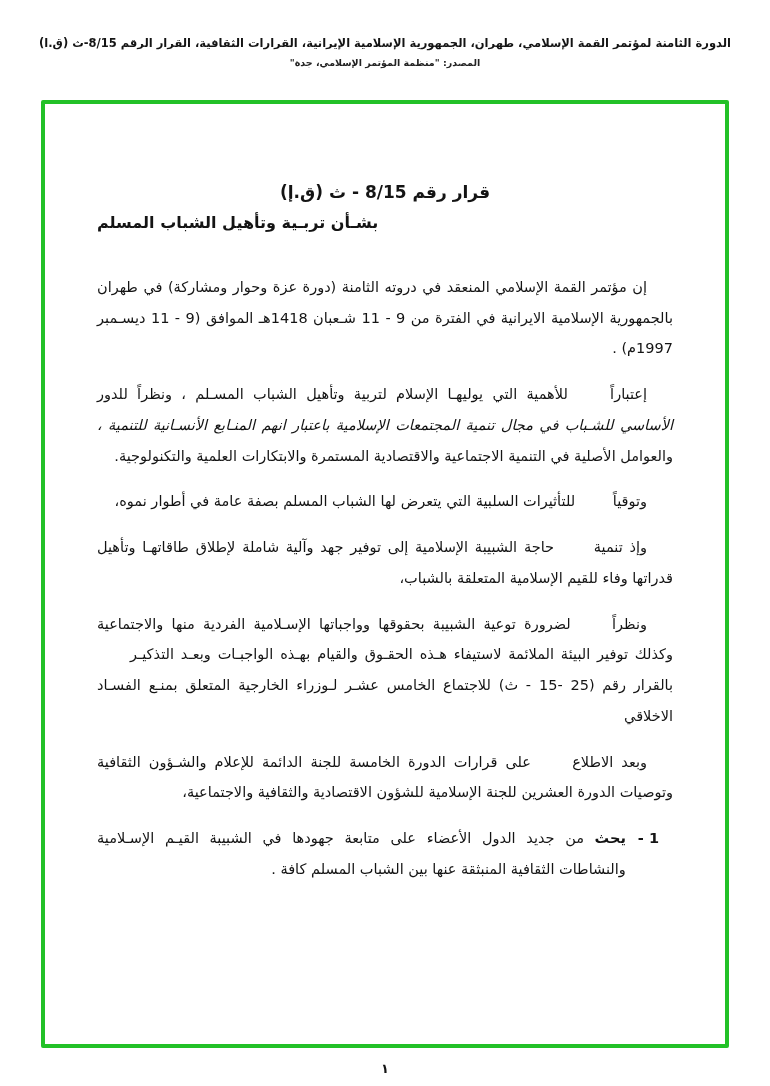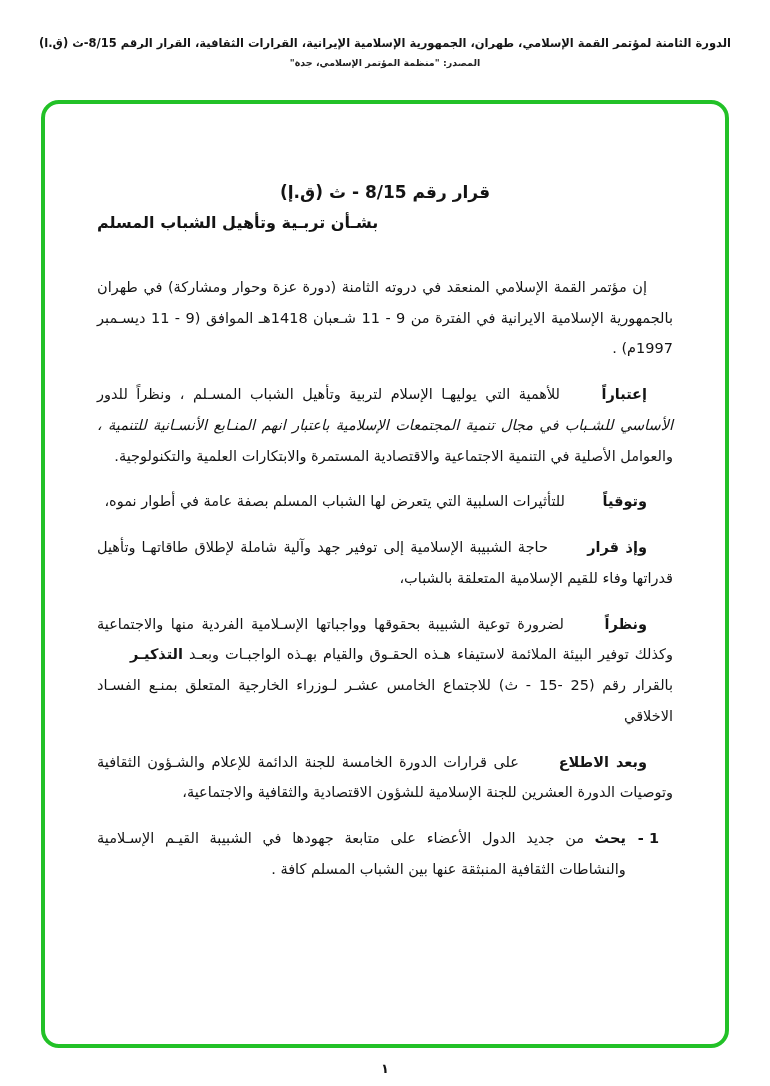--- a/index.html
+++ b/index.html
@@ -37,21 +37,21 @@
     margin-top: 5px;
     color: #222;
   }
   .green-box {
     position: absolute;
     top: 100px;
     left: 41px;
     width: 688px;
     height: 948px;
     border: 4px solid var(--green, #22c127);
-    border-radius: 18px;
+    border-radius: 2px;
     padding: 78px 52px 0 52px;
     background: #ffffff;
   }
   .doc-title {
     text-align: center;
     font-weight: bold;
     font-size: 17px;
     letter-spacing: 0.5px;
   }
   .doc-subtitle {
@@ -62,21 +62,21 @@
     letter-spacing: 0.5px;
   }
   .paragraphs { margin-top: 40px; }
   .para {
     font-size: 14.5px;
     line-height: 2.12;
     text-align: justify;
     text-indent: 26px;
     margin-bottom: 15px;
   }
-  .para .bold { font-weight: bold; padding-left: 33px; }
+  .para .bold { font-weight: normal; padding-left: 33px; }
   .para .italic { font-style: italic; }
   .para .normal { font-weight: normal; }
   .items { margin-top: 6px; }
   .item-row {
     display: flex;
     gap: 12px;
     padding-right: 14px;
     font-size: 14.5px;
     line-height: 2.12;
     margin-bottom: 10px;
@@ -111,21 +111,21 @@
   </header>
 
   <div class="green-box">
     <div class="doc-title">قرار رقم 8/15 - ث (ق.إ)</div>
     <div class="doc-subtitle">بشـأن تربـية وتأهيل الشباب المسلم</div>
 
     <div class="paragraphs">
         <p class="para"><span class="normal">إن مؤتمر القمة الإسلامي المنعقد في دروته الثامنة (دورة عزة وحوار ومشاركة) في طهران بالجمهورية الإسلامية الايرانية في الفترة من 9 - 11 شـعبان 1418هـ الموافق (9 - 11 ديسـمبر 1997م) .</span></p>
         <p class="para"><span class="bold">إعتباراً</span><span class="normal"> للأهمية التي يوليهـا الإسلام لتربية وتأهيل الشباب المسـلم ، ونظراً للدور </span><span class="italic">الأساسي للشـباب في مجال تنمية المجتمعات الإسلامية باعتبار انهم المنـابع الأنسـانية للتنمية ،</span><span class="normal"> والعوامل الأصلية في التنمية الاجتماعية والاقتصادية المستمرة والابتكارات العلمية والتكنولوجية.</span></p>
         <p class="para"><span class="bold">وتوقياً</span><span class="normal"> للتأثيرات السلبية التي يتعرض لها الشباب المسلم بصفة عامة في أطوار نموه،</span></p>
-        <p class="para"><span class="bold">وإذ قرار</span><span class="normal"> حاجة الشبيبة الإسلامية إلى توفير جهد وآلية شاملة لإطلاق طاقاتهـا وتأهيل قدراتها وفاء للقيم الإسلامية المتعلقة بالشباب،</span></p>
+        <p class="para"><span class="bold">وإذ تنمية</span><span class="normal"> حاجة الشبيبة الإسلامية إلى توفير جهد وآلية شاملة لإطلاق طاقاتهـا وتأهيل قدراتها وفاء للقيم الإسلامية المتعلقة بالشباب،</span></p>
         <p class="para"><span class="bold">ونظراً</span><span class="normal"> لضرورة توعية الشبيبة بحقوقها وواجباتها الإسـلامية الفردية منها والاجتماعية وكذلك توفير البيئة الملائمة لاستيفاء هـذه الحقـوق والقيام بهـذه الواجبـات وبعـد </span><span class="bold">التذكيـر</span><span class="normal"> بالقرار رقم (25 -15 - ث) للاجتماع الخامس عشـر لـوزراء الخارجية المتعلق بمنـع الفسـاد الاخلاقي</span></p>
         <p class="para"><span class="bold">وبعد الاطلاع</span><span class="normal"> على قرارات الدورة الخامسة للجنة الدائمة للإعلام والشـؤون الثقافية وتوصيات الدورة العشرين للجنة الإسلامية للشؤون الاقتصادية والثقافية والاجتماعية،</span></p>
       </div>
 
     <div class="items">
         <div class="item-row">
           <span class="item-number">1 -</span>
           <div class="item-text"><span class="bold">يحث</span><span class="normal"> من جديد الدول الأعضاء على متابعة جهودها في الشبيبة القيـم الإسـلامية والنشاطات الثقافية المنبثقة عنها بين الشباب المسلم كافة .</span></div>
         </div>
       </div>

